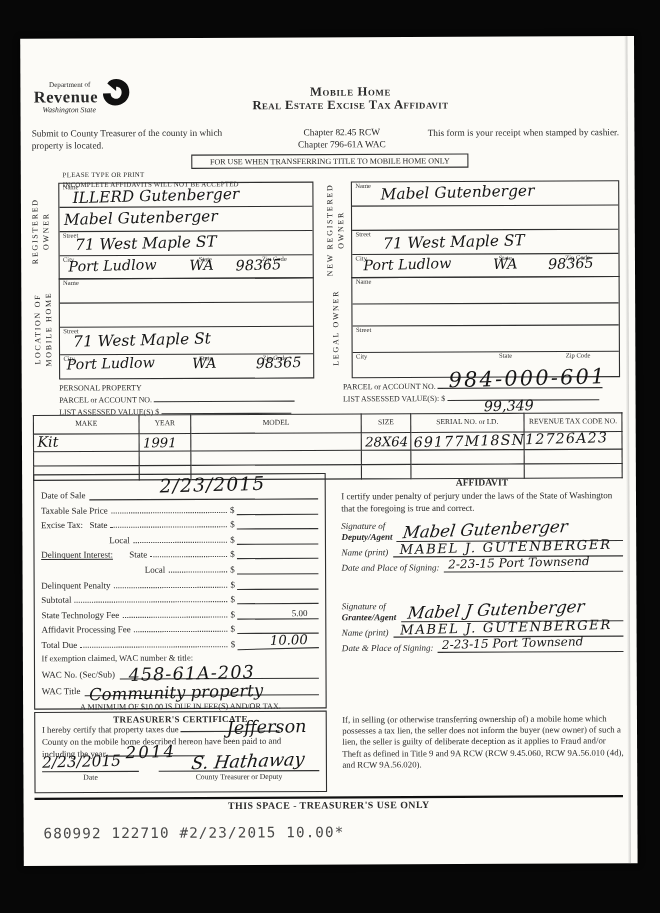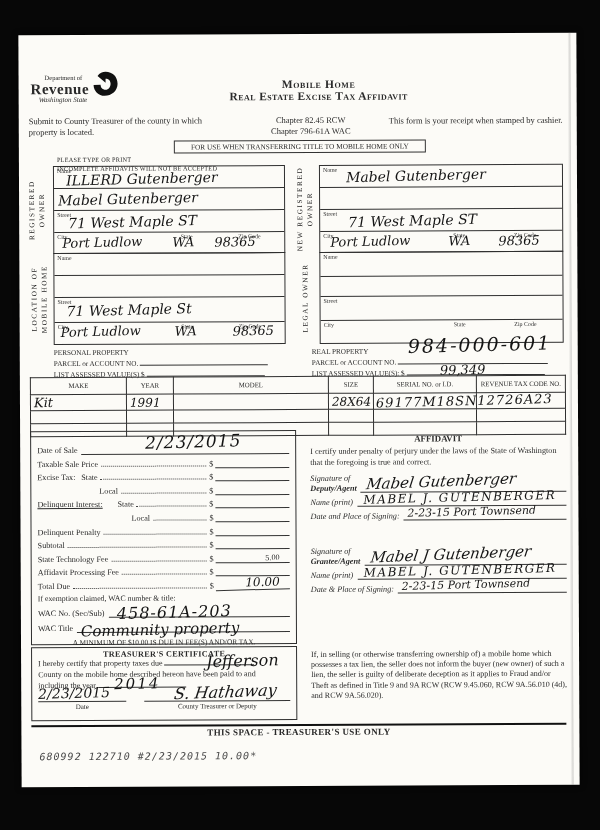--- a/index.html
+++ b/index.html
@@ -76,21 +76,21 @@
   .bold{font-weight:bold;}
   
   .tresbox{left:10px;top:612px;width:266px;height:74px;border:1px solid #2f2f2f;padding:2px 6px;font-size:8px;}
   .tres-title{text-align:center;font-weight:bold;font-size:8.2px;letter-spacing:.3px;}
   .tresline{position:relative;line-height:1.35;}
   .sigbar{display:flex;margin-top:10px;}
   .sigbar .cell{border-bottom:none;border-top:1px solid #333;text-align:center;font-size:7px;padding-top:1px;position:relative;}
   .lien{left:290px;top:616px;width:258px;font-size:8px;line-height:1.28;text-align:left;}
   .userule{left:10px;top:690px;width:535px;border-top:2px solid #111;}
   .usetext{left:10px;top:693px;width:535px;text-align:center;font-weight:bold;font-size:9px;letter-spacing:.4px;}
-  .stamp{left:18px;top:716px;font-family:"DejaVu Sans Mono",monospace;font-size:10px;color:#4a4a4a;letter-spacing:1px;font-style:italic;}
+  .stamp{left:18px;top:716px;font-family:"DejaVu Sans Mono",monospace;font-size:13px;color:#4a4a4a;letter-spacing:1px;}
 </style>
 </head>
 <body>
 
 <div class="page">
   <div class="crease"></div>
 
   <div class="abs logo">
     <div class="dept">Department of</div>
     <div class="rev">Revenue</div>
@@ -205,21 +205,20 @@
       <span>PARCEL or ACCOUNT NO.</span>
       <span class="uline" style="width:128px;"></span>
     </div>
     <div>
       <span>LIST ASSESSED VALUE(S) $</span>
       <span class="uline" style="width:118px;"></span>
     </div>
   </div>
 
   <div class="abs pnote" style="left:292px;top:313px;width:254px;">
-    <div>REAL PROPERTY</div>
     <div>
       <span>PARCEL or ACCOUNT NO.</span>
       <span class="uline" style="width:150px;"></span>
     </div>
     <div>
       <span>LIST ASSESSED VALUE(S): $</span>
       <span class="uline" style="width:138px;"></span>
     </div>
     <span class="hw abs" style="left:96px;top:-16px;font-size:19px;letter-spacing:2px;">984-000-601</span>
     <span class="hw abs" style="left:128px;top:14px;font-size:13px;">99,349</span>

